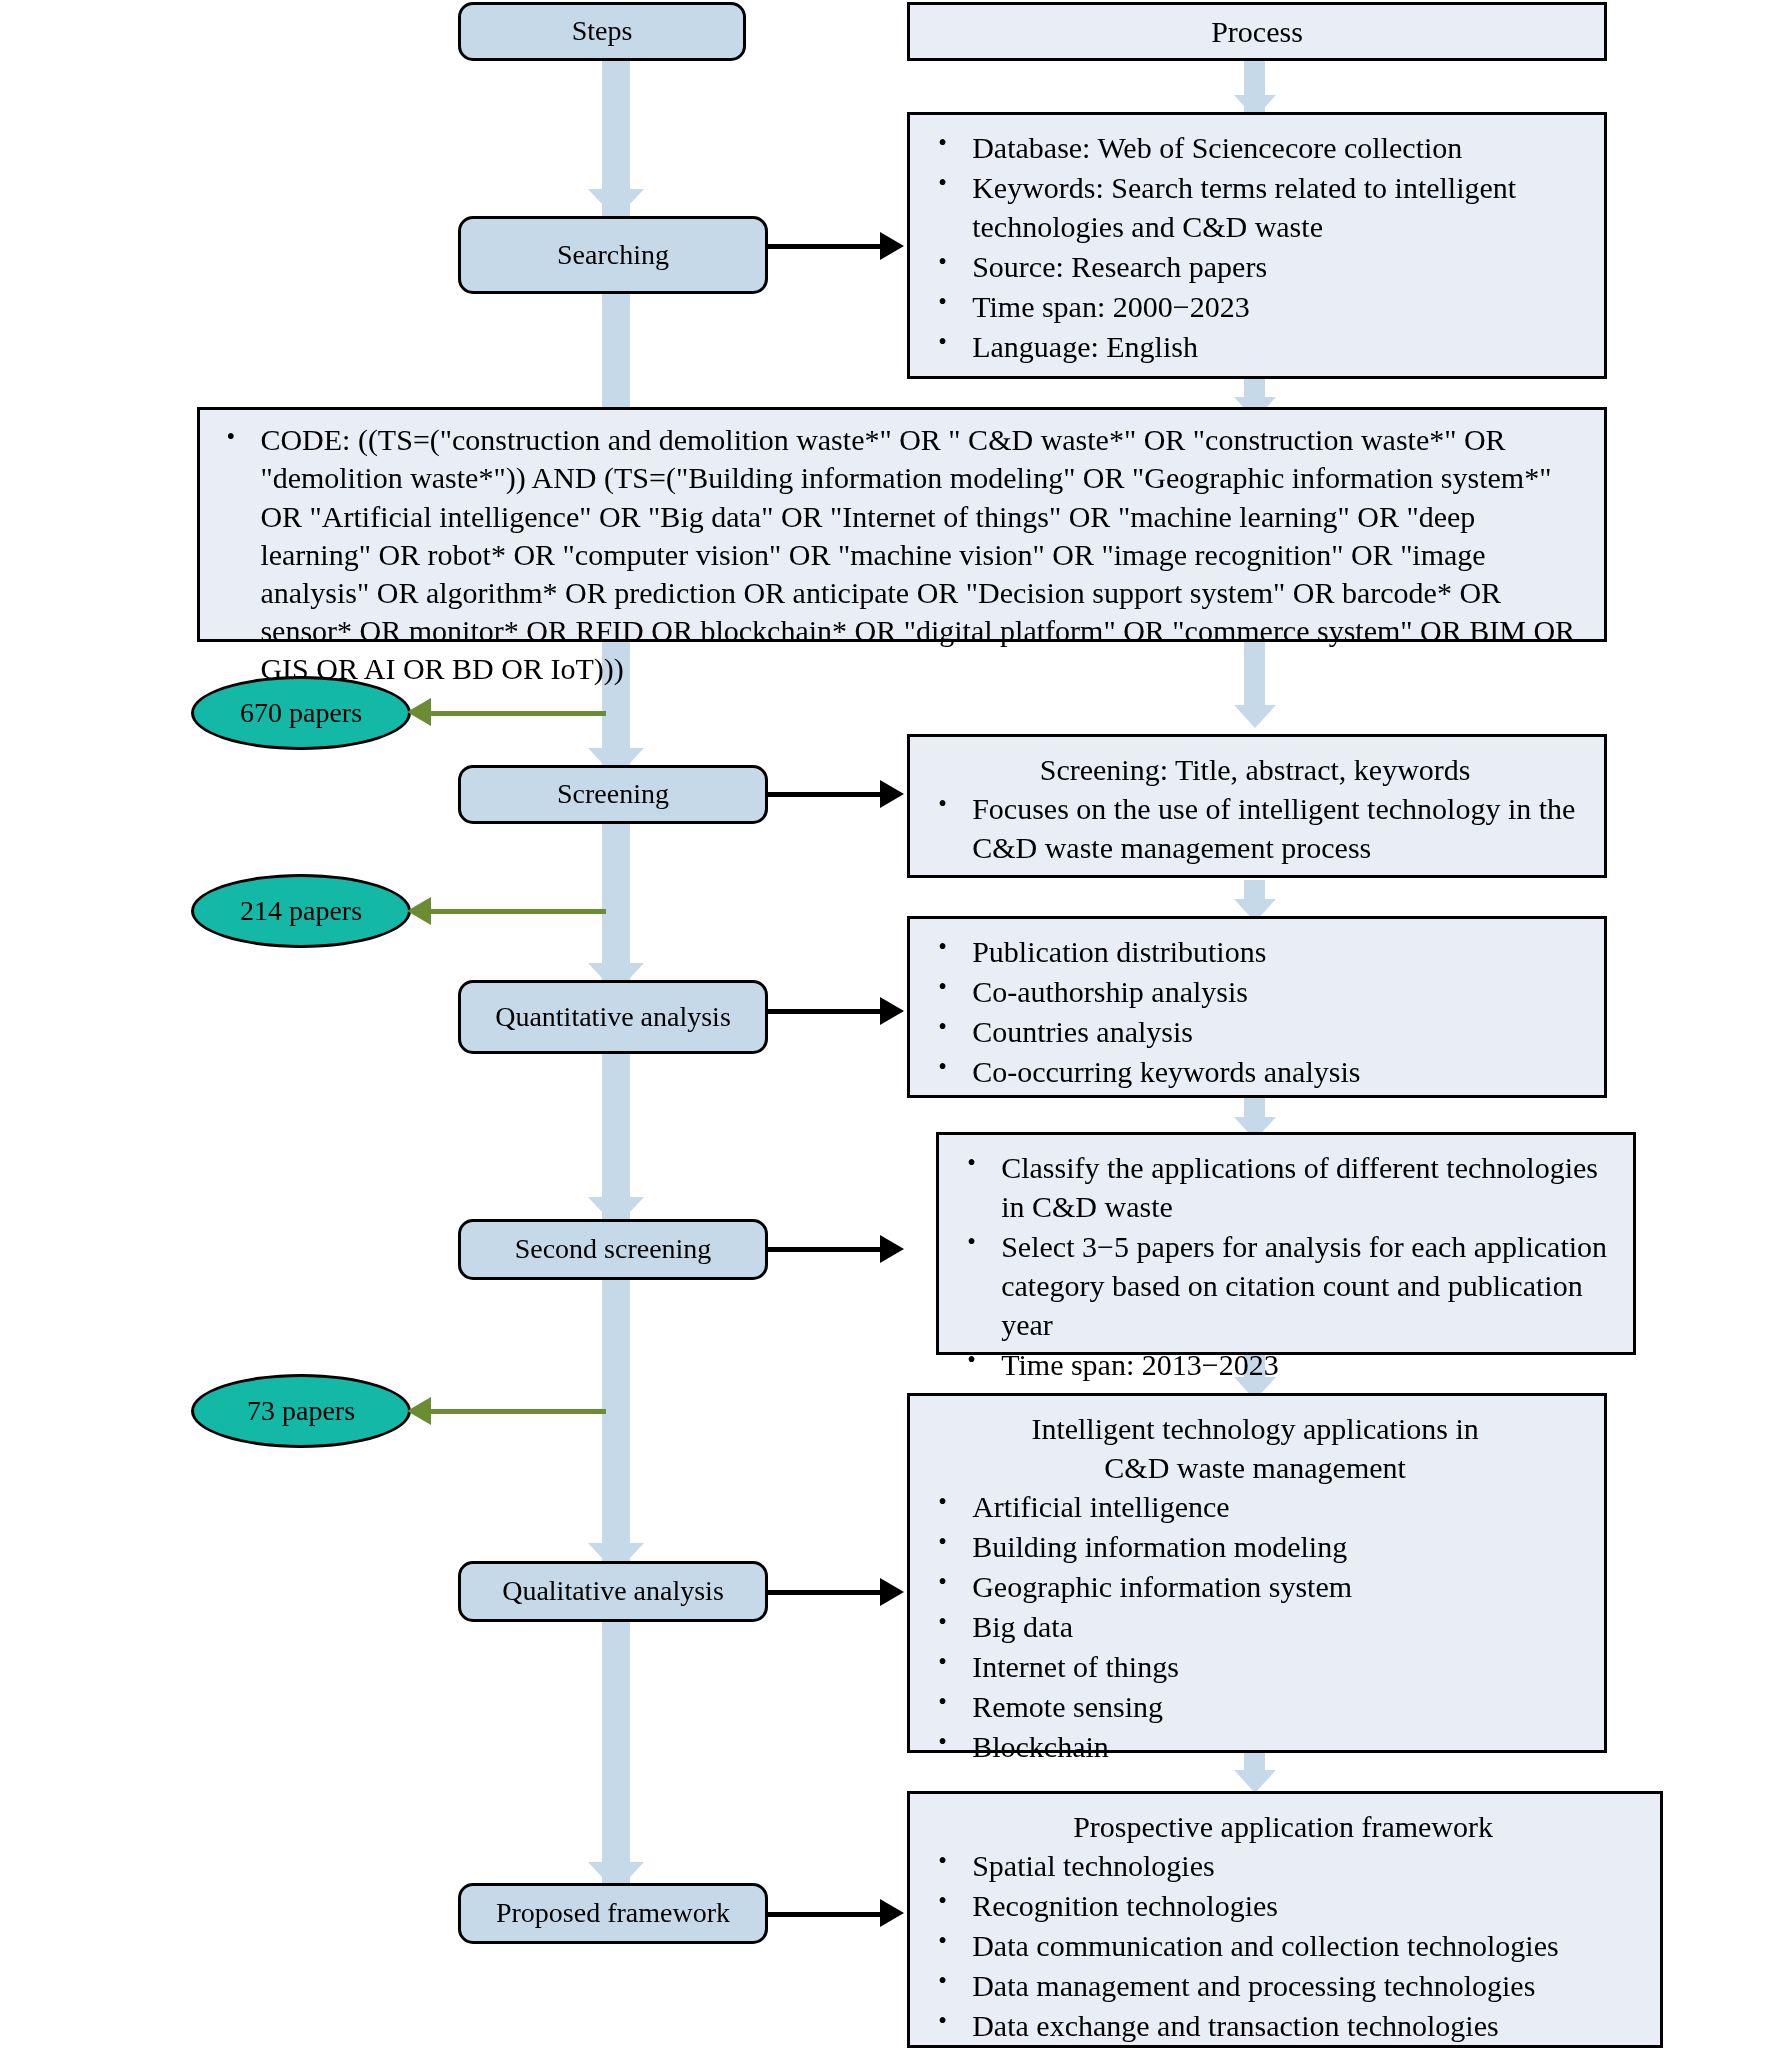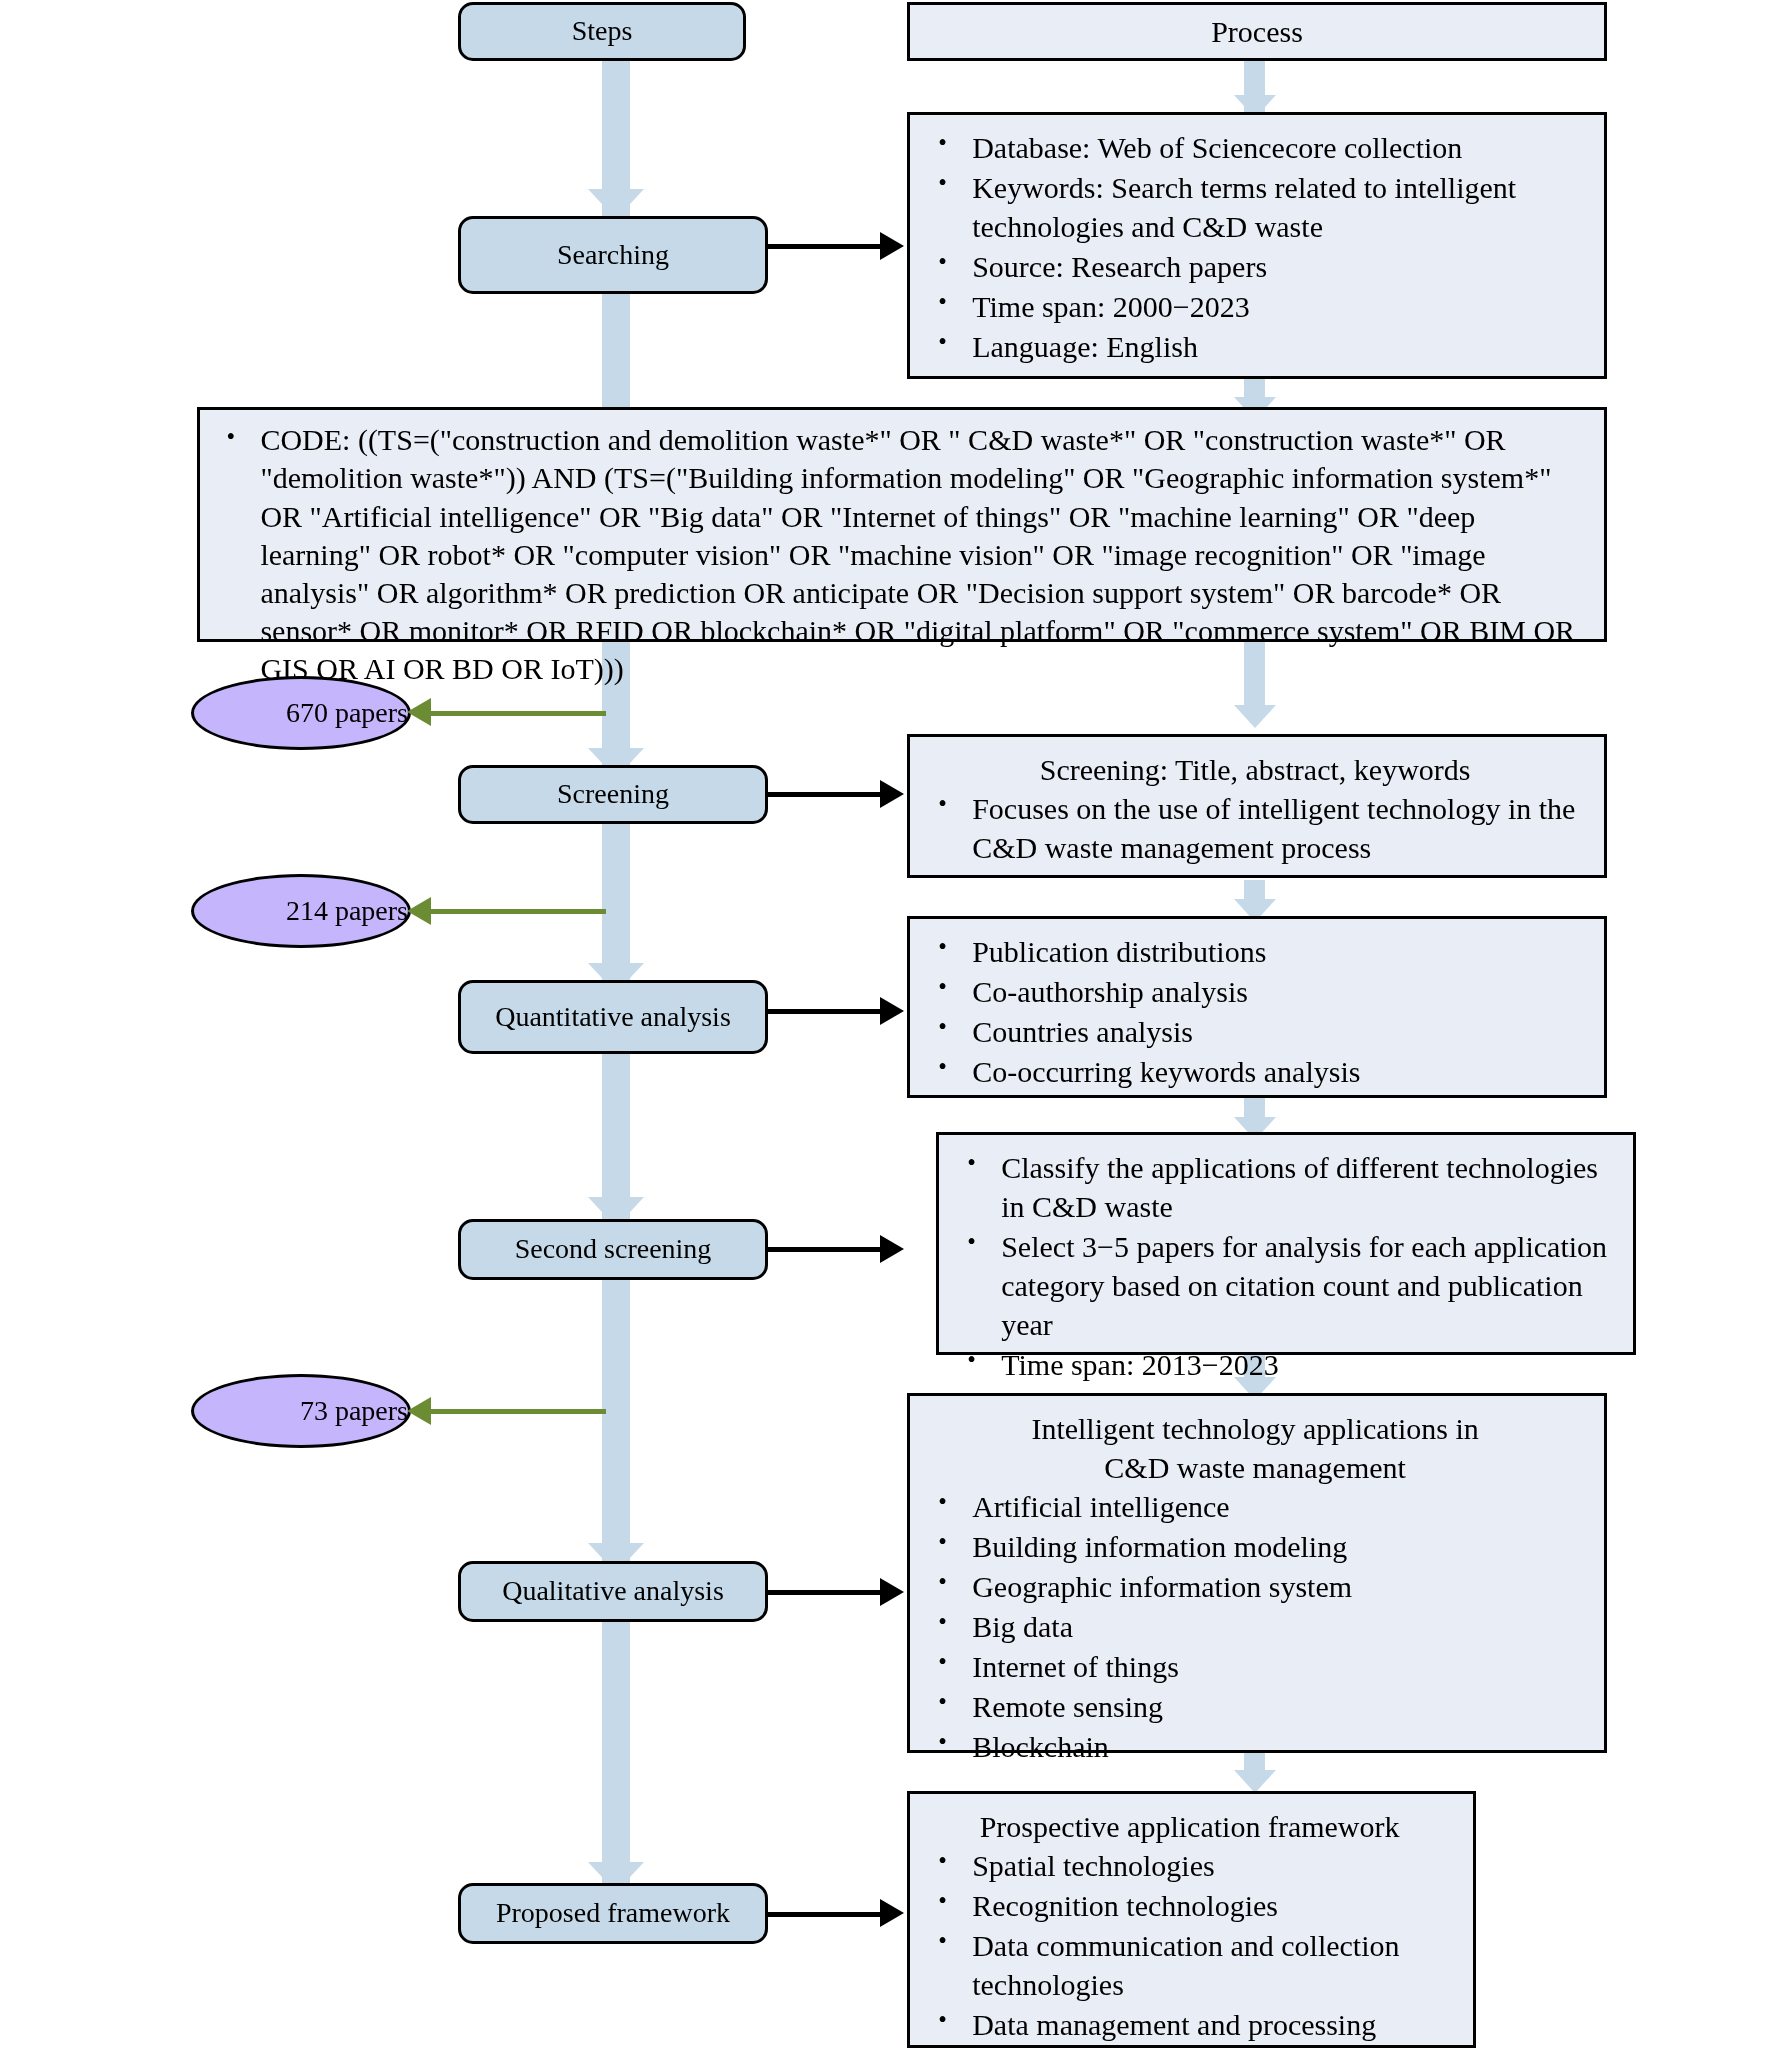--- a/index.html
+++ b/index.html
@@ -39,26 +39,26 @@
     line-height:1.30;
   }
   .proc.center{
     display:flex;
     align-items:center;
     justify-content:center;
     padding:0;
   }
   .ellipse{
     position:absolute;
-    background:#c4b5fd;
+    background:#14b8a6;
     border:3.8px solid #000000;
     border-radius:50%;
     display:flex;
     align-items:center;
-    justify-content:flex-end;
+    justify-content:center;
     font-size:28px;
     box-sizing:border-box;
   }
 
   
   ul.bl{
     margin:0;
     padding:0 0 0 49px;
     list-style:none;
   }
@@ -280,21 +280,21 @@
       <li>Blockchain</li>
     </ul>
   </div>
 
   <div class="step" style="left:458px;top:1883px;width:310px;height:61px;">
     <span>Proposed framework</span>
   </div>
   <div class="blkline" style="left:768px;top:1912px;width:114px;"></div>
   <div class="blkhead" style="left:880px;top:1899px;"></div>
 
-  <div class="proc" style="left:907px;top:1791px;width:569px;height:257px;">
+  <div class="proc" style="left:907px;top:1791px;width:756px;height:257px;">
     <div class="hdr">Prospective application framework</div>
     <ul class="bl">
       <li>Spatial technologies</li>
       <li>Recognition technologies</li>
       <li>Data communication and collection technologies</li>
       <li>Data management and processing technologies</li>
       <li>Data exchange and transaction technologies</li>
     </ul>
   </div>
 

